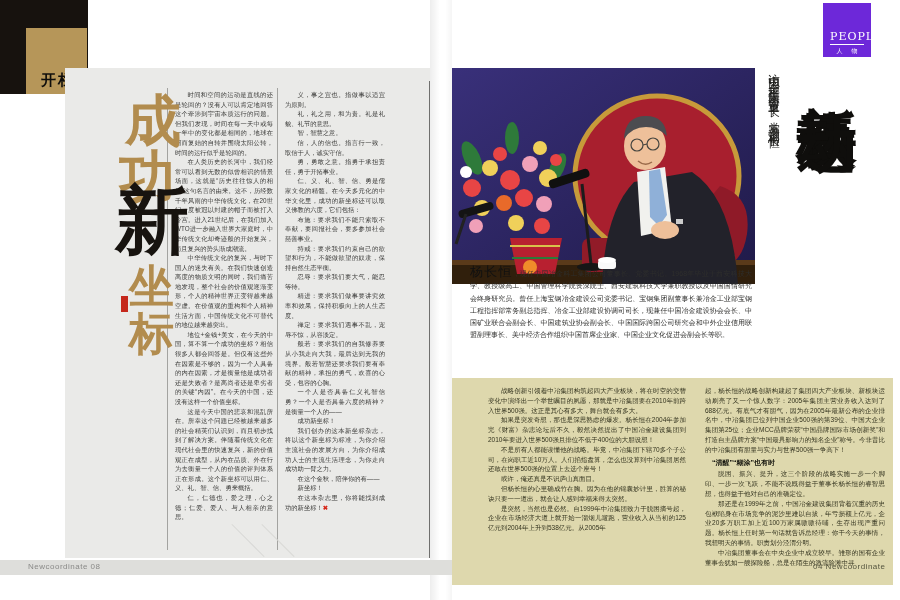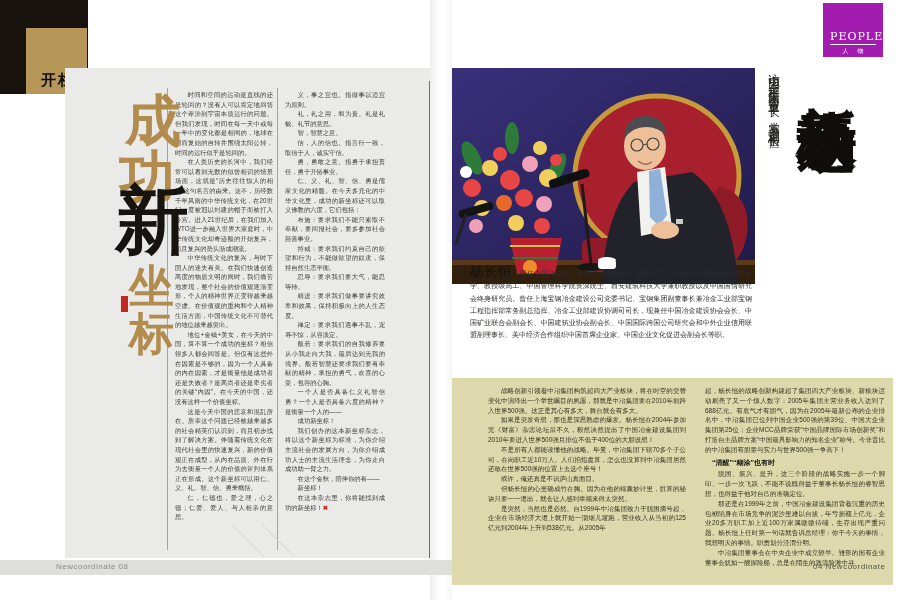--- a/index.html
+++ b/index.html
@@ -20,24 +20,24 @@
   .title-char{font-family:"DejaVu Serif",serif;color:#b28c4e;font-weight:600;line-height:1;z-index:3;}
   .title-char.big{font-family:"Liberation Sans",sans-serif;color:#17130f;font-weight:900;}
   .seal{left:56px;top:228px;width:7px;height:16px;background:#c5281c;z-index:3;}
   .lp-col{font-size:6.3px;line-height:9.6px;text-align:justify;color:#3a3a38;overflow:hidden;z-index:2;}
   .lp-col p{margin:0;text-indent:2em;}
   .col1{left:110px;top:22px;width:98px;height:462px;}
   .col2{left:220px;top:22px;width:100px;height:462px;}
   .endmark{color:#d6281a;font-weight:bold;text-indent:0;display:inline;}
   .diag{width:46px;height:1px;background:#d8d8d5;}
   .footer-bar{left:0;top:560px;width:452px;height:15px;background:#dededb;}
-  .footer-left{left:28px;top:562px;font-size:8px;color:#8a8a88;letter-spacing:0.5px;margin-left:28px;}
+  .footer-left{left:28px;top:562px;font-size:8px;color:#8a8a88;letter-spacing:0.5px;}
 
   
-  .people-box{left:823px;top:3px;width:60px;height:54px;background:#a21caf;text-align:center;}
+  .people-box{left:823px;top:3px;width:48px;height:54px;background:#6d28d9;text-align:center;}
   .people-en{display:block;margin:27px 7px 0 7px;font-family:"DejaVu Serif",serif;font-size:11px;color:#fff;
              letter-spacing:1px;border-bottom:1px solid #fff;padding-bottom:1px;}
   .people-zh{display:block;font-size:6px;color:#fff;letter-spacing:9px;margin-top:2px;padding-left:9px;}
   .photo-wrap{left:452px;top:68px;width:303px;height:216px;}
   .caption{left:470px;top:266px;width:282px;font-size:7px;line-height:12.3px;text-align:justify;color:#2e2e2c;}
   .caption .cap-name{font-size:13px;font-weight:normal;letter-spacing:1px;color:#111;}
   .v-kicker{left:766px;top:64px;height:300px;writing-mode:vertical-rl;font-size:11.5px;letter-spacing:2.5px;color:#1d1d1b;}
   .v-title{left:788px;top:56px;height:316px;width:78px;writing-mode:vertical-rl;font-size:60px;font-weight:900;
            letter-spacing:3px;color:#0f0e0c;line-height:78px;}
   .body-tan{left:452px;top:378px;width:441px;height:207px;background:#ded8ad;}

